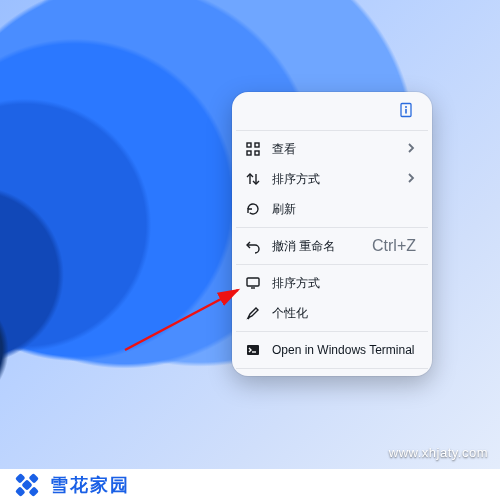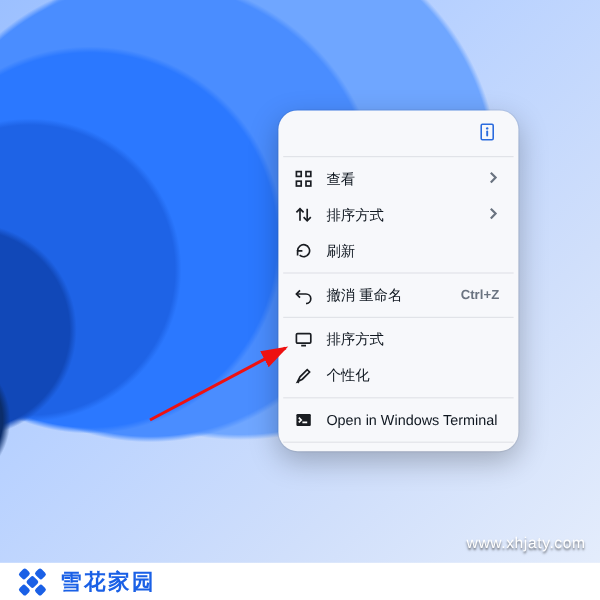--- a/index.html
+++ b/index.html
@@ -36,21 +36,21 @@
   .item {
     display: flex; align-items: center;
     height: 30px;
     padding: 0 12px 0 8px;
     border-radius: 4px;
     gap: 10px;
   }
   .item .ic { width: 18px; display: flex; justify-content: center; }
   .item .ic svg { width: 16px; height: 16px; stroke: #1a1d22; fill: none; stroke-width: 1.4; }
   .item .lbl { flex: 1; }
-  .item .accel { color: #6a7380; font-size: 11px; font-weight: bold; }
+  .item .accel { color: #6a7380; font-size: 16px; }
   .item .chev svg { width: 10px; height: 10px; stroke: #6a7380; fill: none; stroke-width: 1.8; }
   .arrow {
     position: absolute;
     top: 280px; left: 120px;
     pointer-events: none;
   }
   .watermark-bar {
     position: absolute;
     left: 0; right: 0; bottom: 0;
     height: 31px;

